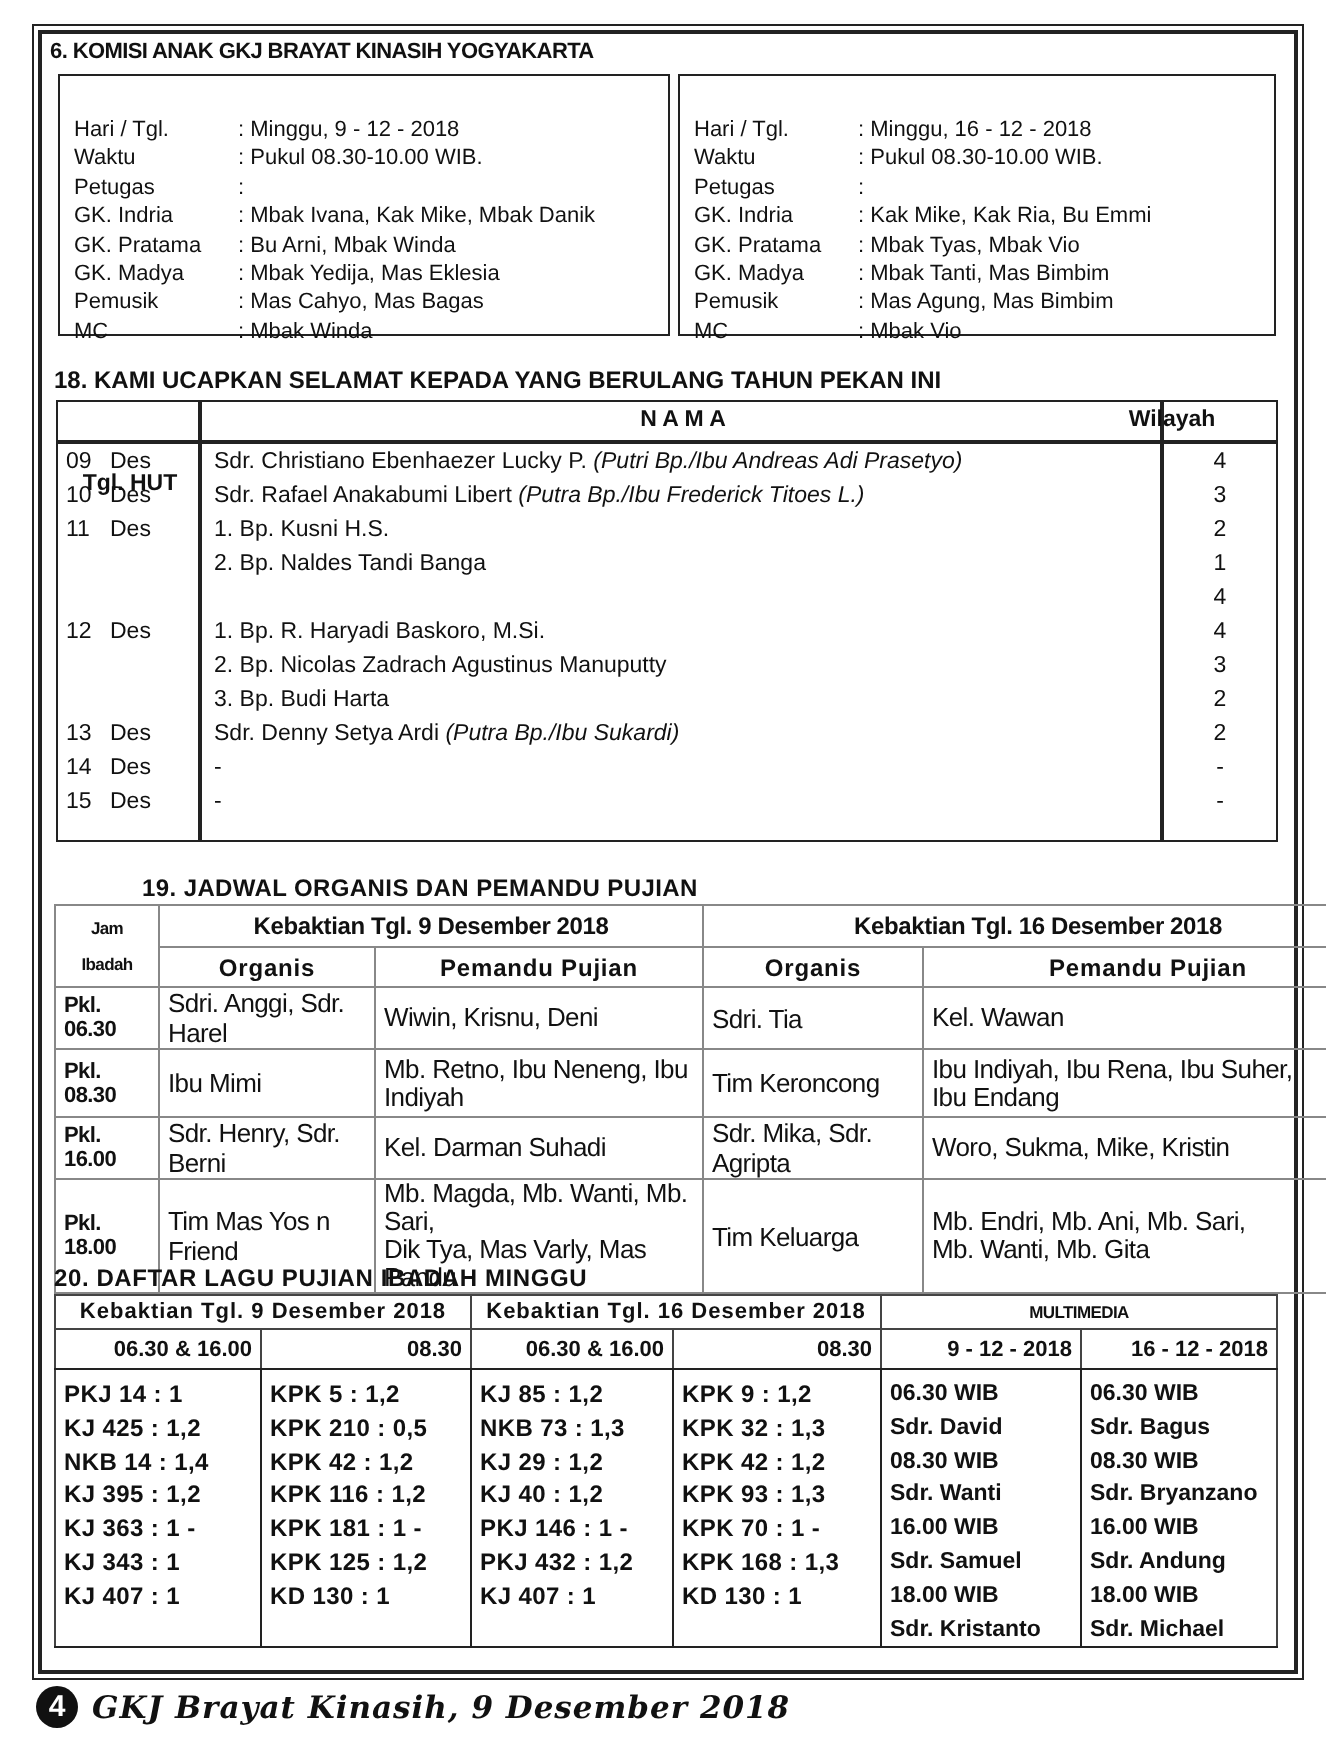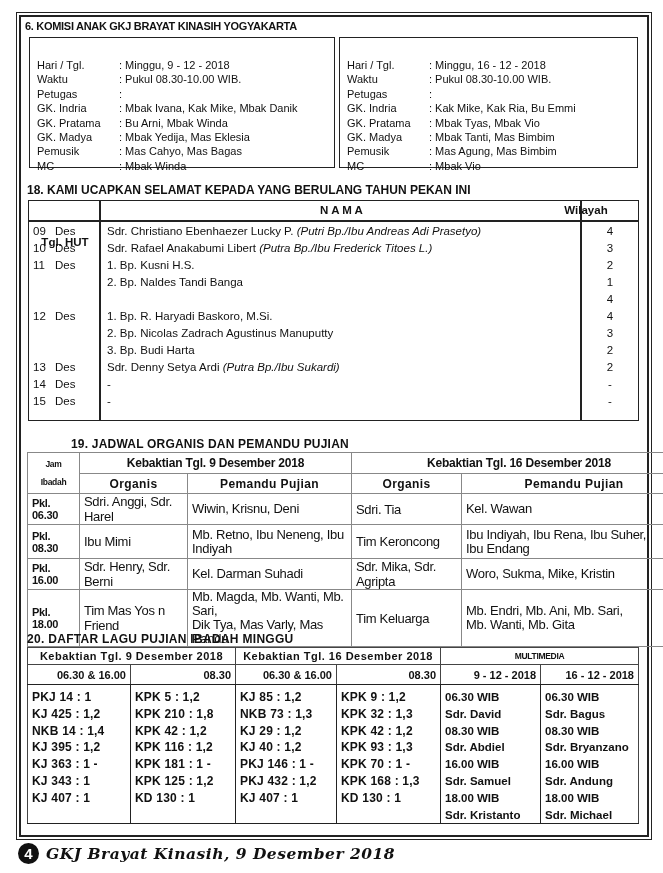--- a/index.html
+++ b/index.html
@@ -280,21 +280,21 @@
           <div class="song">PKJ 14 : 1</div>
           <div class="song">KJ 425 : 1,2</div>
           <div class="song">NKB 14 : 1,4</div>
           <div class="song">KJ 395 : 1,2</div>
           <div class="song">KJ 363 : 1 -</div>
           <div class="song">KJ 343 : 1</div>
           <div class="song">KJ 407 : 1</div>
         </td>
         <td>
           <div class="song">KPK 5 : 1,2</div>
-          <div class="song">KPK 210 : 1,8</div>
+          <div class="song">KPK 210 : 0,5</div>
           <div class="song">KPK 42 : 1,2</div>
           <div class="song">KPK 116 : 1,2</div>
           <div class="song">KPK 181 : 1 -</div>
           <div class="song">KPK 125 : 1,2</div>
           <div class="song">KD 130 : 1</div>
         </td>
         <td>
           <div class="song">KJ 85 : 1,2</div>
           <div class="song">NKB 73 : 1,3</div>
           <div class="song">KJ 29 : 1,2</div>
@@ -309,21 +309,21 @@
           <div class="song">KPK 42 : 1,2</div>
           <div class="song">KPK 93 : 1,3</div>
           <div class="song">KPK 70 : 1 -</div>
           <div class="song">KPK 168 : 1,3</div>
           <div class="song">KD 130 : 1</div>
         </td>
         <td>
           <div class="mm">06.30 WIB</div>
           <div class="mm">Sdr. David</div>
           <div class="mm">08.30 WIB</div>
-          <div class="mm">Sdr. Abdiel</div>
+          <div class="mm">Sdr. Wanti</div>
           <div class="mm">16.00 WIB</div>
           <div class="mm">Sdr. Samuel</div>
           <div class="mm">18.00 WIB</div>
           <div class="mm">Sdr. Kristanto</div>
         </td>
         <td>
           <div class="mm">06.30 WIB</div>
           <div class="mm">Sdr. Bagus</div>
           <div class="mm">08.30 WIB</div>
           <div class="mm">Sdr. Bryanzano</div>

